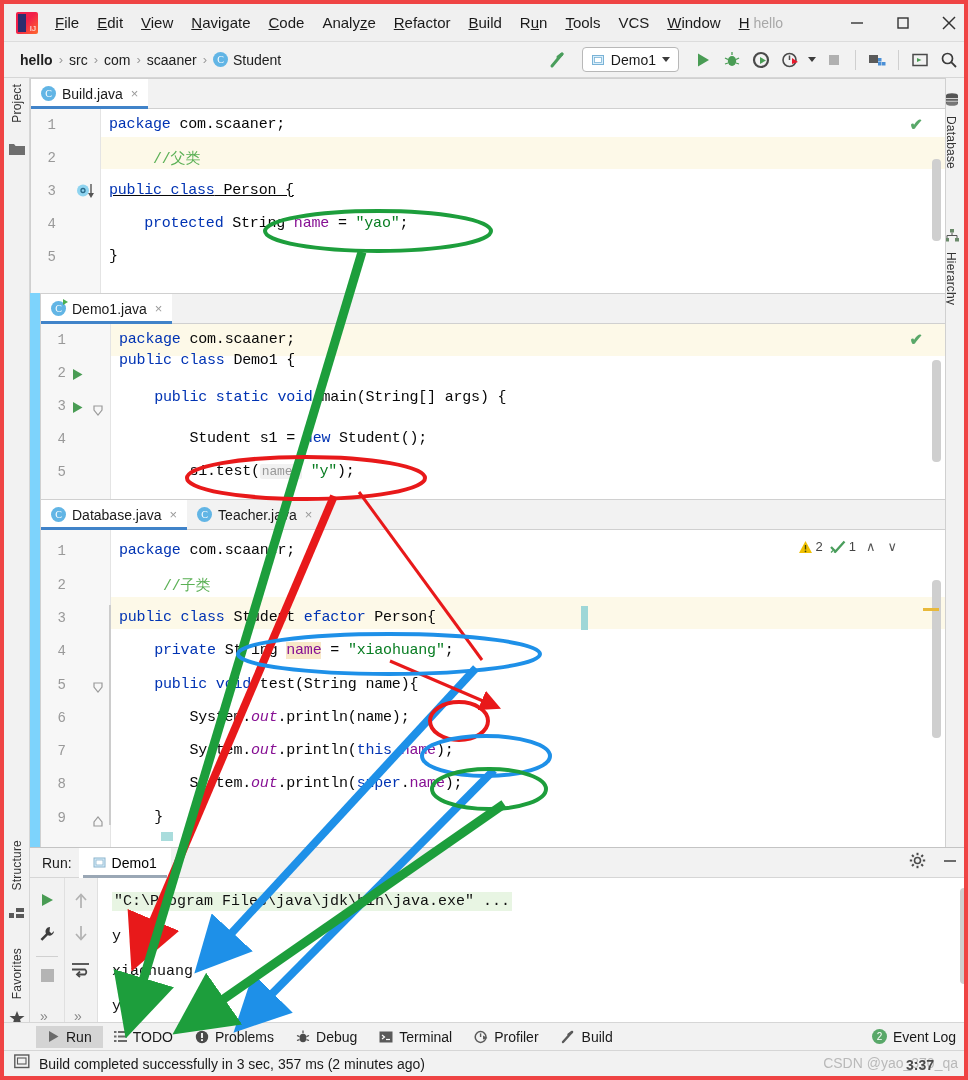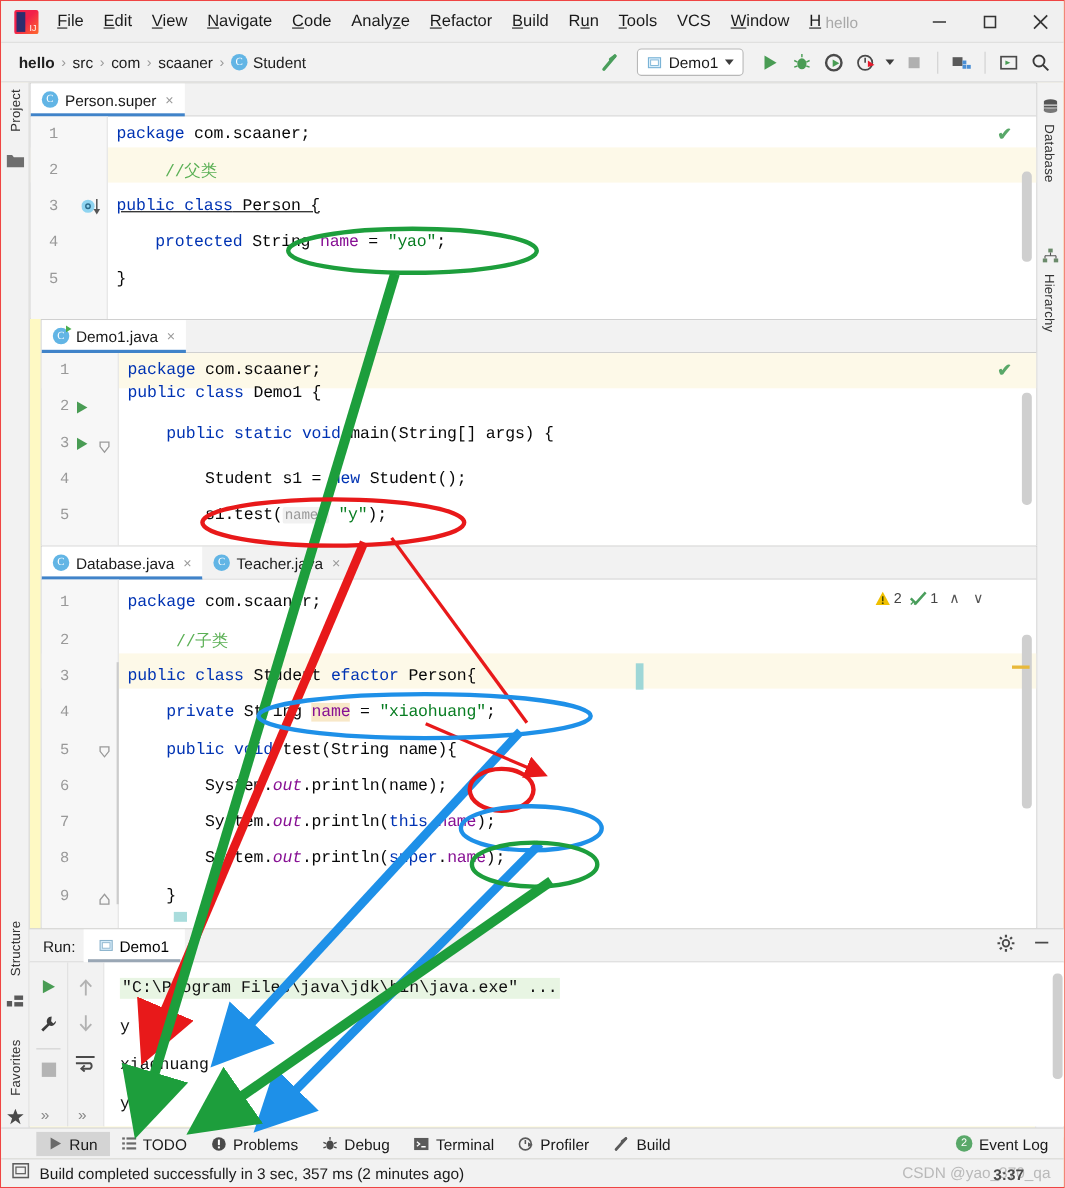--- a/index.html
+++ b/index.html
@@ -5,22 +5,22 @@
   * { box-sizing: border-box; margin: 0; padding: 0; }
   html, body {
     width: 968px; height: 1080px;
     font-family: "Liberation Sans", sans-serif;
     background: #f2f2f2;
     overflow: hidden;
   }
   #app {
     position: relative;
     width: 968px; height: 1080px;
-    background: #fef9c3;
-    border: 1px solid #ef4444;
+    background: #7dd3fc;
+    border: 4px solid #ef4444;
     overflow: hidden;
   }
 
   
   .titlebar {
     position: absolute; left: 0; top: 0; width: 968px; height: 38px;
     background: #f0f0f0;
     border-bottom: 1px solid #dcdcdc;
     display: flex; align-items: center;
   }
@@ -417,21 +417,21 @@
           <line x1="13" y1="7.5" x2="13" y2="10" stroke="#555" stroke-width="1"></line>
         </svg>
     </div>
     <div class="vlabel" style="right:6px; top:174px;">Hierarchy</div>
   </div>
 
   <div class="editor" style="left:26px; top:74px; width:916px; height:215px;">
     <div class="tabrow">
       <div class="tab active">
         <span class="tico">C</span>
-        <span>Person.super</span>
+        <span>Build.java</span>
         <span class="x">×</span>
       </div>
     </div>
     <div class="codearea" style="height:184px;">
       <div class="hl-row" style="top:28px;"></div>
       <div class="gutter">
         <span class="gutter-num" style="top:8px;">1</span>
         <span class="gutter-num" style="top:41px;">2</span>
         <span class="gutter-num" style="top:74px;">3</span>
         <span class="gutter-num" style="top:107px;">4</span>

